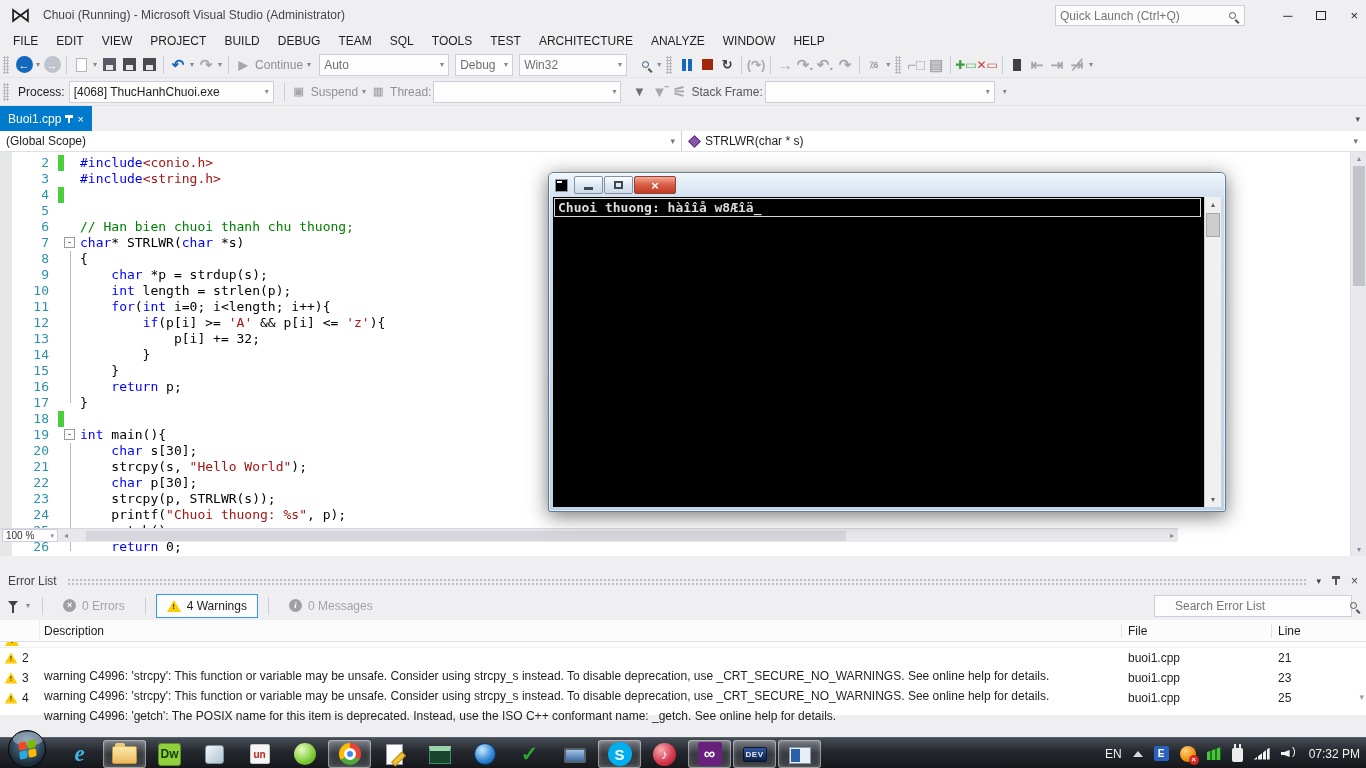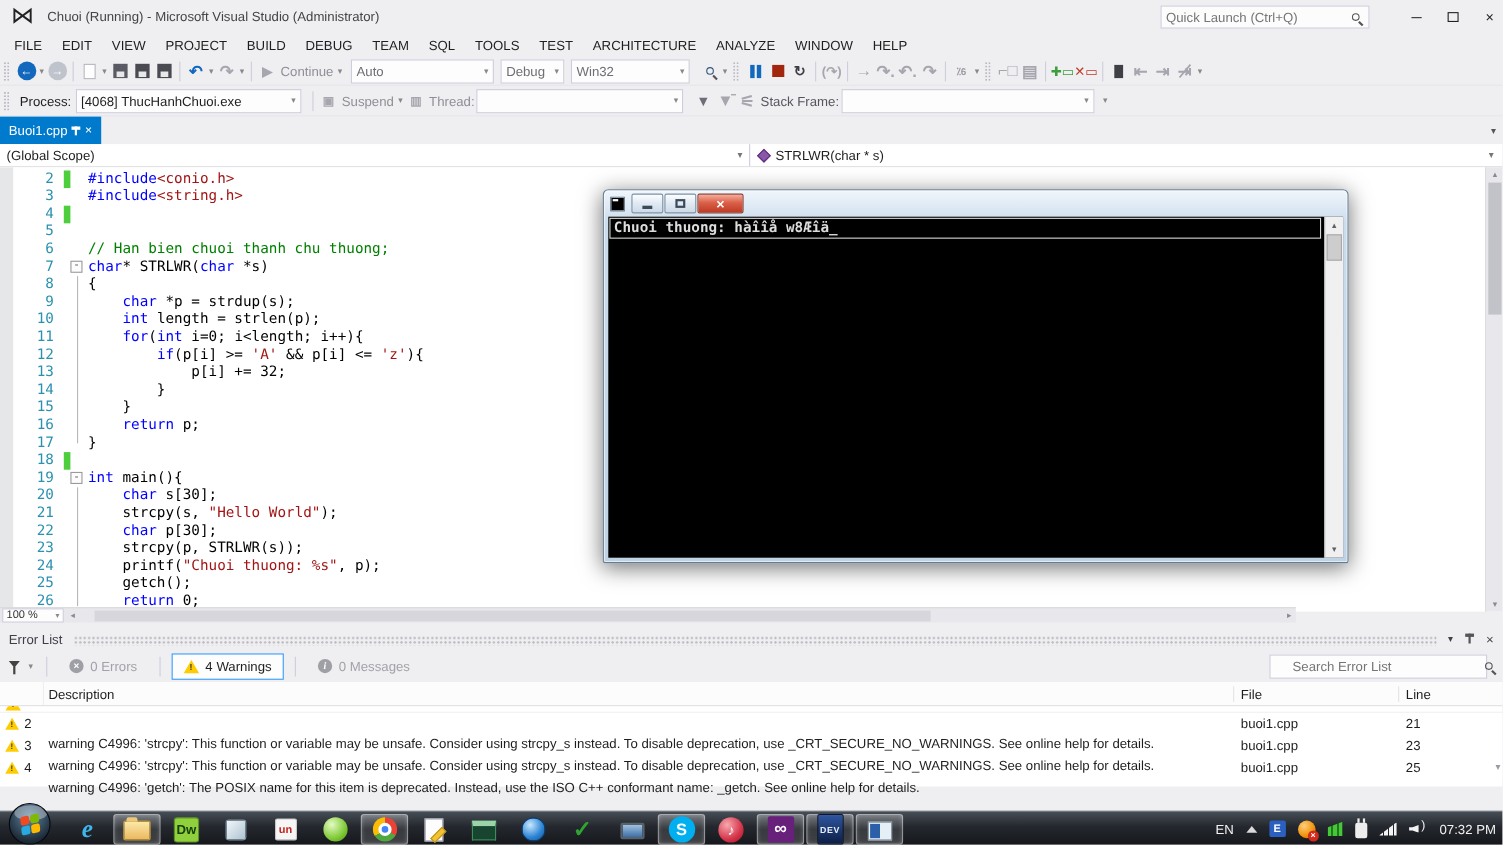--- a/index.html
+++ b/index.html
@@ -75,21 +75,21 @@
   .fold{width:16px;flex:none;text-align:center;color:#555;font-size:10px;}
   .fold.fbox{width:11px;height:11px;margin:2px 5px 0 0;border:1px solid #9A9A9A;background:#FCFCFC;line-height:8px;}
   .ctext{flex:1;}
   .tk-kw{color:#0000FF;}.tk-pp{color:#0000FF;}.tk-str{color:#A31515;}.tk-com{color:#008000;}.tk-pl{color:#000;}
   .fguide{position:absolute;width:1px;background:#B8B8B8;left:70px;}
   .vscroll{position:absolute;right:0;top:152px;width:16px;height:404px;background:#E8E8EC;border-left:1px solid #DDD;}
   .vscroll .sarr{position:absolute;left:0;width:16px;text-align:center;font-size:8px;color:#8A8A92;}
   .vthumb{position:absolute;left:2px;top:14px;width:12px;height:120px;background:#C2C3C9;}
 
   
-  .hscroll{position:absolute;left:0;top:552px;width:1178px;height:14px;background:#E8E8EC;border-top:1px solid #D8D8DC;display:flex;align-items:center;}
+  .hscroll{position:absolute;left:0;top:528px;width:1178px;height:14px;background:#E8E8EC;border-top:1px solid #D8D8DC;display:flex;align-items:center;}
   .zoombox{width:56px;height:13px;background:#FDFDFD;border:1px solid #CCCEDB;font-size:10px;display:flex;align-items:center;padding:0 3px;margin-left:2px;color:#333;}
   .zoombox .carr{margin-left:auto;font-size:7px;color:#888;}
   .hthumb{width:760px;height:10px;background:#D6D6DC;margin-left:18px;}
   .harr{font-size:8px;color:#8A8A92;margin-left:6px;}
 
   
   .el-panel{position:absolute;left:0;top:570px;width:1366px;height:145px;background:#EFEFF2;}
   .el-head{height:21px;display:flex;align-items:center;padding:0 8px;}
   .el-title{font-size:12px;color:#3F3F46;flex:none;}
   .dots{flex:1;height:9px;margin:4px 10px 0;background-image:radial-gradient(#BDBDC4 1px,transparent 1.2px);background-size:4px 4px;}
@@ -155,21 +155,21 @@
   .ic-chrome::after{content:"";position:absolute;inset:5px;border-radius:50%;background:#4285F4;border:3px solid #fff;}
   .ic-notepad{width:17px;height:21px;background:#FDFDFD;border:1px solid #99A;position:relative;}
   .ic-notepad::after{content:"";position:absolute;right:-4px;bottom:2px;width:13px;height:4px;background:#F2C230;border:1px solid #B8901F;transform:rotate(-45deg);}
   .ic-terminal-app{width:22px;height:18px;background:#17452F;border:1px solid #3E8E5C;border-top:5px solid #9BD4A8;margin-top:2px;}
   .ic-media-player{width:22px;height:22px;border-radius:50%;background:radial-gradient(circle at 35% 30%,#C9E8FF,#2E86D5 58%,#114E8F);border:1px solid #0C3A6B;}
   .ic-checkmark-app{color:#2EA52E;font-size:21px;}
   .ic-remote-desktop{width:22px;height:15px;background:linear-gradient(#9FC0E0,#3D6FA5);border:2px solid #58626C;border-radius:2px;margin-top:2px;}
   .ic-skype{width:24px;height:24px;border-radius:50%;background:#00AFF0;color:#fff;font-size:15px;}
   .ic-itunes{width:23px;height:23px;border-radius:50%;background:radial-gradient(circle at 35% 30%,#F7A9B0,#D5344A 60%,#9E1220);color:#fff;font-size:13px;}
   .ic-visual-studio{width:24px;height:24px;background:#68217A;color:#fff;font-size:16px;border-radius:2px;}
-  .ic-dev-cpp{width:24px;height:28px;background:linear-gradient(#2E55A0,#0D1E44);color:#E8EDF8;font-size:8px;border:1px solid #0A1630;border-radius:2px;letter-spacing:.5px;}
+  .ic-dev-cpp{width:24px;height:15px;background:linear-gradient(#2E55A0,#0D1E44);color:#E8EDF8;font-size:8px;border:1px solid #0A1630;border-radius:2px;letter-spacing:.5px;}
   .ic-console-app{width:22px;height:17px;background:#E6EEF6;border:1px solid #8899AA;position:relative;margin-top:2px;}
   .ic-console-app::before{content:"";position:absolute;left:1px;top:1px;bottom:1px;width:9px;background:#2B5FA8;}
   .tray{position:absolute;right:6px;top:0;height:31px;display:flex;align-items:center;gap:11px;color:#F2F2F2;}
   .tray-lang{font-size:12px;}
   .tray-ic{display:inline-flex;align-items:center;justify-content:center;}
   .ic-hidden-icons-arrow{width:0;height:0;border-left:5px solid transparent;border-right:5px solid transparent;border-bottom:6px solid #DADADA;}
   .ic-e-app{width:15px;height:15px;background:#2B5FC0;border-radius:2px;color:#fff;font-size:10px;font-weight:bold;}
   .ic-e-app::after{content:"E";}
   .ic-alert-badge{width:16px;height:16px;border-radius:50%;background:radial-gradient(circle at 35% 30%,#FFCF7A,#EE8A00 65%,#C66A00);position:relative;}
   .ic-alert-badge::after{content:"×";position:absolute;right:-3px;bottom:-3px;width:10px;height:10px;border-radius:50%;background:#D42A1E;color:#fff;font-size:8px;line-height:10px;text-align:center;font-weight:bold;}

